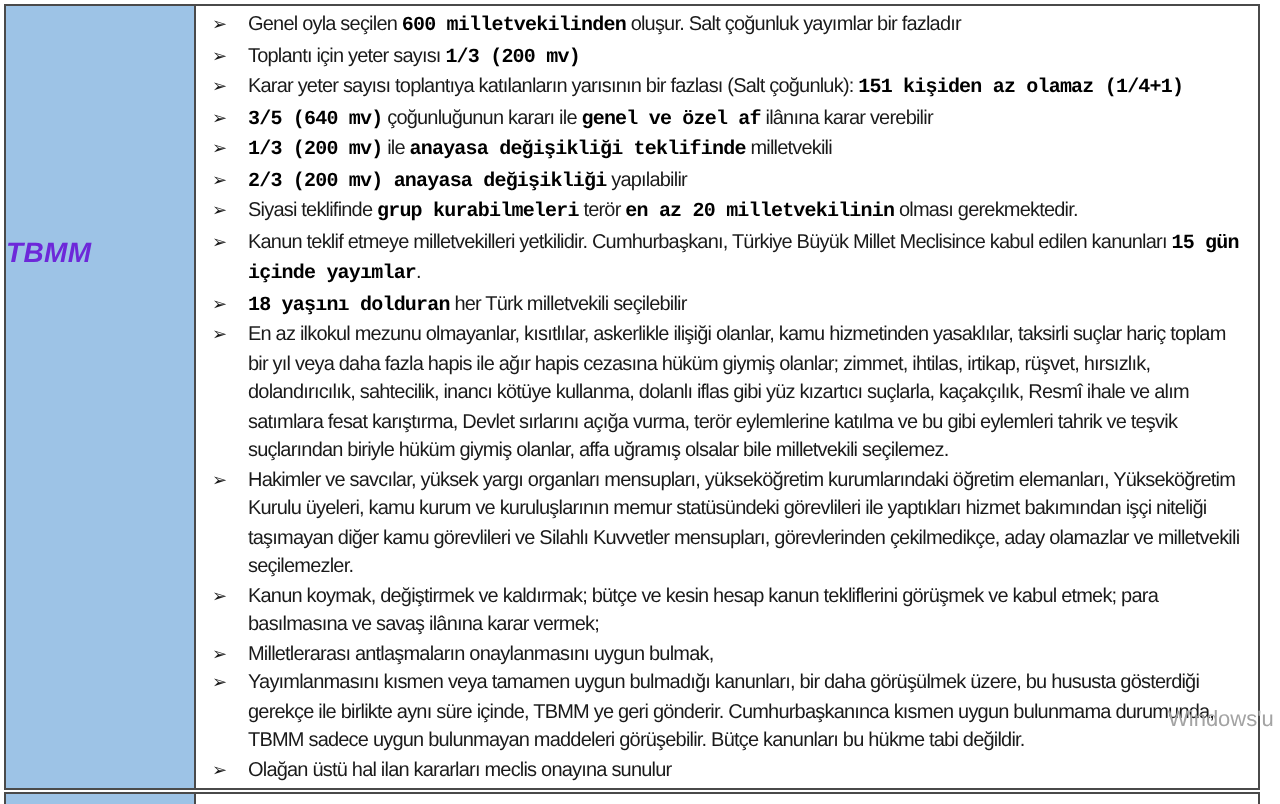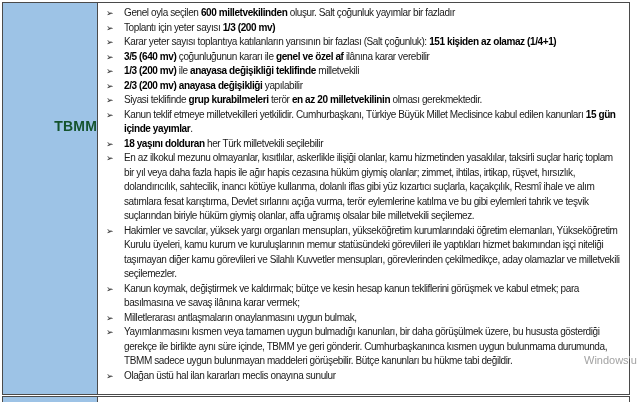--- a/index.html
+++ b/index.html
@@ -16,41 +16,42 @@
     display:flex;background:#fff;
   }
   .cell-left{
     width:95px;flex:none;position:relative;
     background:var(--header-bg,#9dc3e6);
     border-right:1px solid var(--border,#4a4a4a);
     box-sizing:border-box;
   }
   .row-header-label{
     position:absolute;left:0;top:115px;width:100%;
-    text-align:right;font-weight:bold;font-size:14px;color:#14532d;
+    text-align:left;font-weight:bold;font-size:14px;color:#6d28d9;
     letter-spacing:0.2px;
+    font-style:italic;
   }
   .cell-right{
     flex:1;min-width:0;background:#fff;
     padding:3px 3px 0 5px;overflow:hidden;box-sizing:border-box;
   }
   ul.bullets{list-style:none;margin:0;padding:0;}
   ul.bullets li{display:flex;align-items:flex-start;}
   .bullet-glyph{
     flex:none;width:18px;padding-left:3px;
     font-size:9px;line-height:14.5px;color:#1a1a1a;
     font-family:"DejaVu Sans", sans-serif;
   }
   .item-text{
     flex:1;min-width:0;
     font-size:10px;line-height:14.5px;letter-spacing:-0.4px;
     color:var(--text,#1a1a1a);
     padding-right:2px;
   }
-  .item-text b{font-weight:bold;color:#000;}
+  .item-text b{font-weight:bold;color:#000;font-family:Liberation Mono, monospace;}
   .next-row{
     position:absolute;left:2px;top:396px;width:628px;height:8px;
     border:1px solid var(--border,#4a4a4a);box-sizing:border-box;
     display:flex;background:#fff;
   }
   .next-row .stub-left{
     width:95px;flex:none;background:var(--header-bg,#9dc3e6);
     border-right:1px solid var(--border,#4a4a4a);box-sizing:border-box;
   }
   .watermark-line1{

